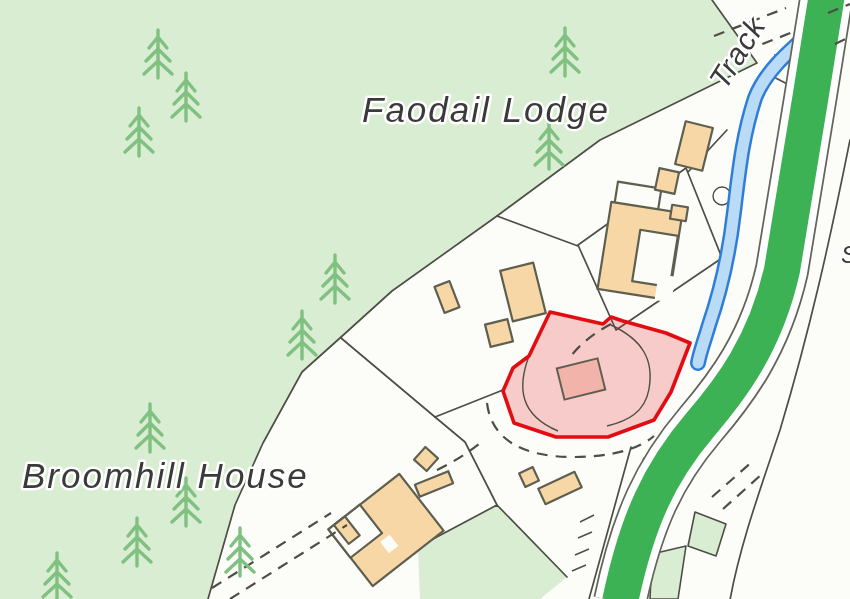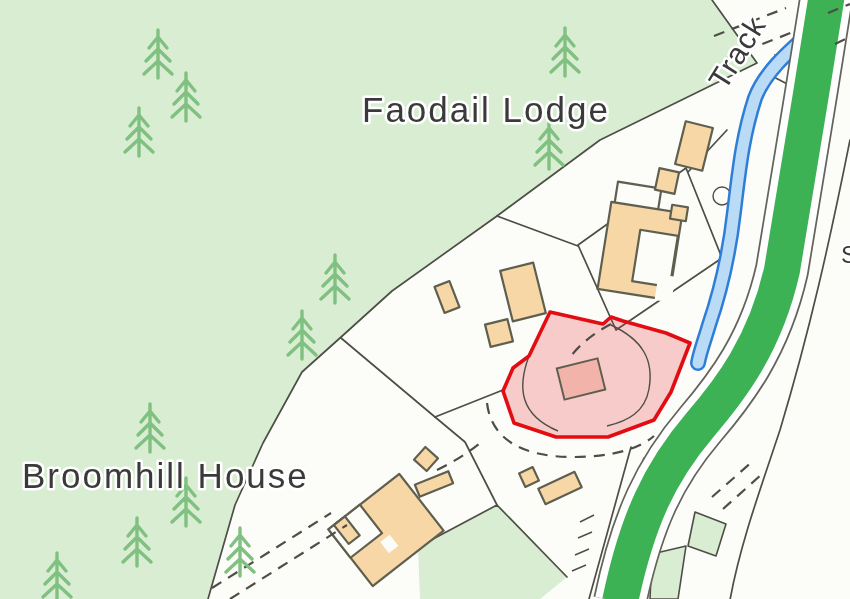--- a/index.html
+++ b/index.html
@@ -1,19 +1,20 @@
 <!DOCTYPE html>
 <html style="--paper: #fcfcf9; --woodland: #d9edd3; --tree: #80c080; --boundary: #4e4e46; --building-fill: #f8d7a6; --building-stroke: #5f5f50; --road-green: #3db254; --road-casing: #64645c; --stream-edge: #2e7ed8; --stream-fill: #b9dbf6; --plot-red: #e10d13; --plot-fill: #e63232; --plot-building: #f2b4aa; --label: #3a3a3a;"><head>
 <meta charset="utf-8">
 <style>
   html,body{margin:0;padding:0;background:#fff;}
   .map-wrap{
     width:850px;height:599px;position:relative;overflow:hidden;
     font-family:"Liberation Sans", sans-serif;
     background:var(--paper,#fcfcf9);
+    font-style:italic;
   }
   svg{display:block}
 
   
   .paperfill   {fill:var(--paper);}
   .woodland    {fill:var(--woodland);}
   .woodland-edged{fill:var(--woodland);stroke:var(--boundary);stroke-width:1.6;stroke-linejoin:round;}
   .boundary    {fill:none;stroke:var(--boundary);stroke-width:1.7;stroke-linejoin:round;stroke-linecap:round;}
   .boundary-thin{fill:none;stroke:var(--boundary);stroke-width:1.4;}
   .track-dash  {fill:none;stroke:var(--boundary);stroke-width:2.2;stroke-dasharray:11 8;}

